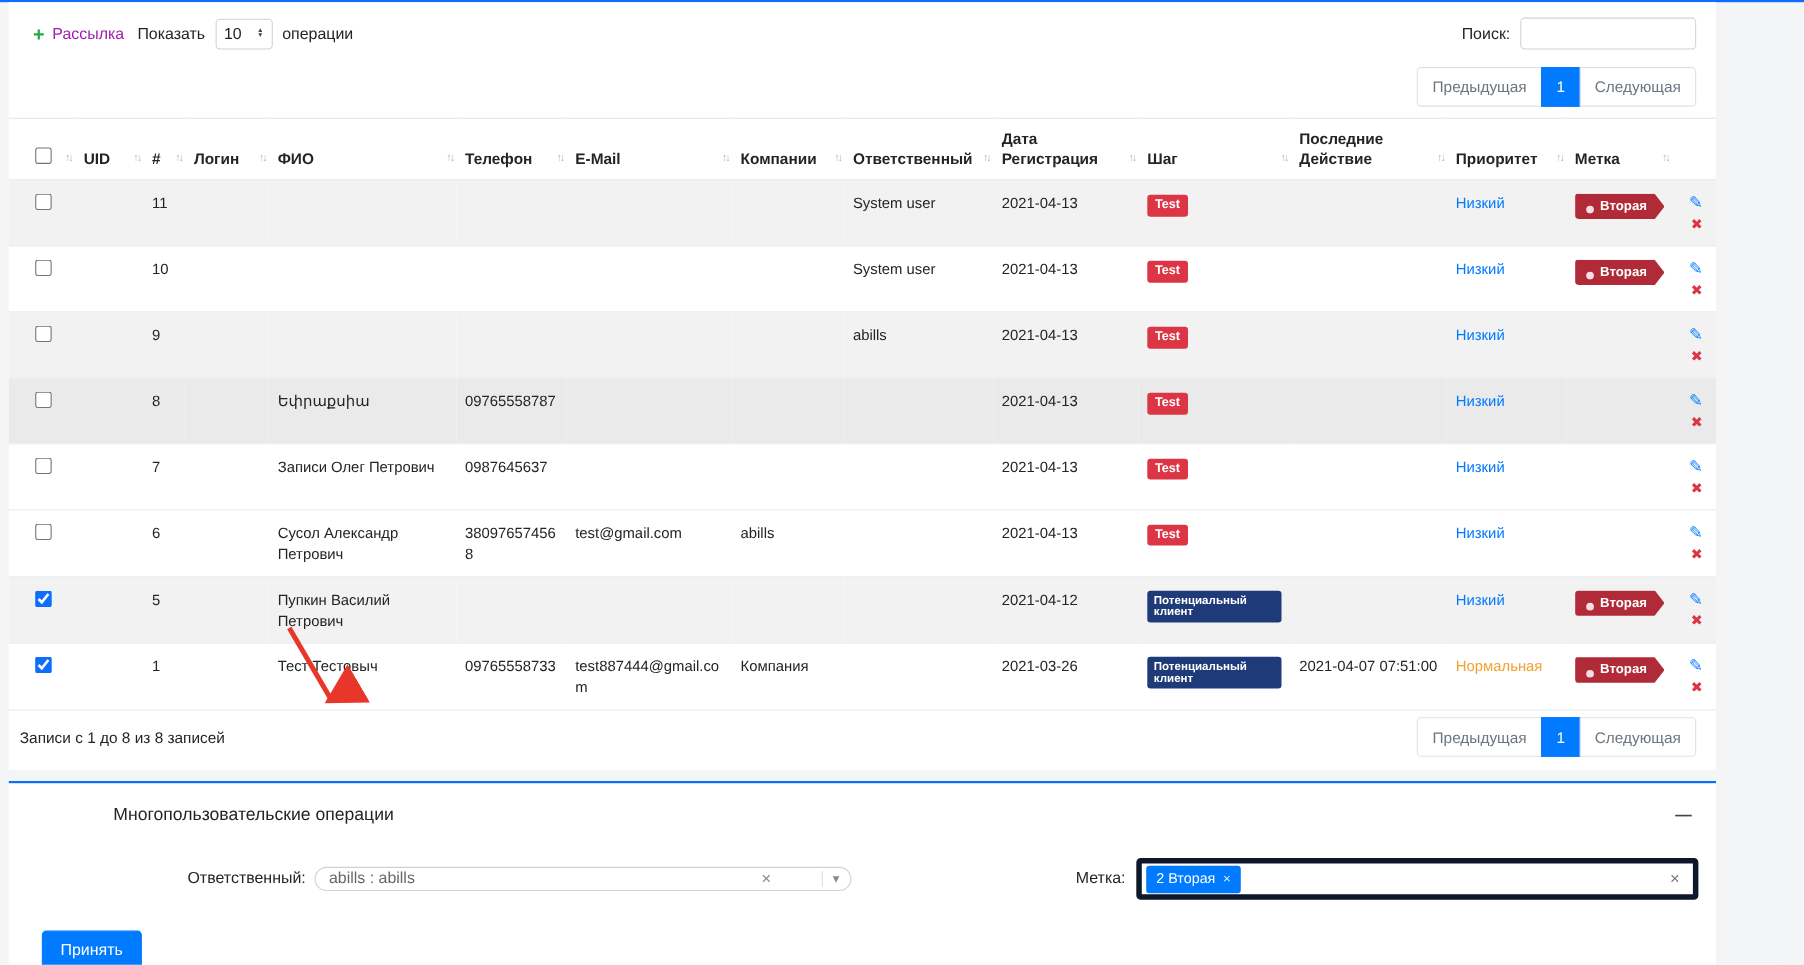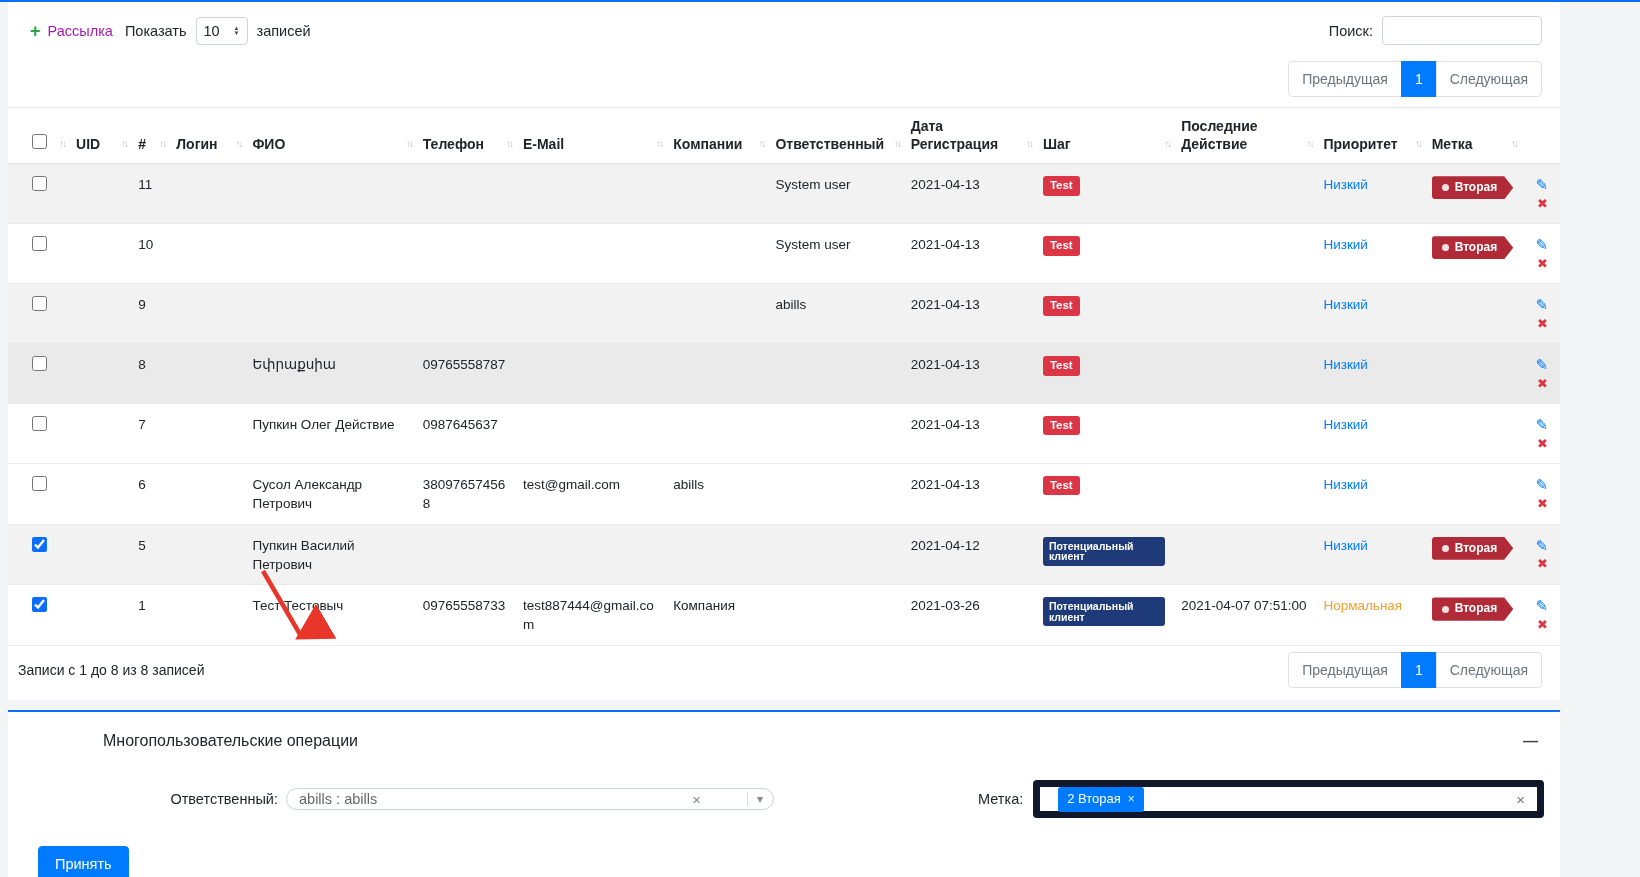--- a/index.html
+++ b/index.html
@@ -53,21 +53,21 @@
   .col-priority { width:108px; } .col-label { width:96px; } .col-actions { width:40px; }
   th.col-checkbox, td.cell-checkbox { padding-left:24px; }
   .row-cb { width:15px; height:15px; accent-color:#0d6efd; margin:0; cursor:pointer; }
 
   .badge { display:inline-block; color:#fff; font-weight:700; border-radius:3px; padding:4px 7px; font-size:11.5px; line-height:1; }
   .badge-red { background:#dc3545; }
   .badge-navy { background:#1e3a78; font-size:10.5px; padding:4px 6px; }
   .priority-low { color:#007bff; }
   .priority-normal { color:#f0a22e; }
 
-  .tag-arrow { display:inline-flex; align-items:center; gap:6px; background:#b02a37; color:#fff;
+  .tag-arrow { display:inline-flex; align-items:flex-end; gap:6px; background:#b02a37; color:#fff;
     font-size:12px; font-weight:600; padding:5px 16px 5px 10px; border-radius:3px 0 0 3px;
     clip-path:polygon(0 0, calc(100% - 9px) 0, 100% 50%, calc(100% - 9px) 100%, 0 100%); line-height:1.1; }
   .tag-dot { width:7px; height:7px; border-radius:50%; background:rgba(255,255,255,.85); flex:none; }
 
   td.cell-actions { text-align:right; padding-right:12px; }
   .action-edit { color:#007bff; font-size:15px; line-height:1.25; cursor:pointer; }
   .action-delete { color:#dc3545; font-size:13px; font-weight:700; line-height:1.4; cursor:pointer; }
 
   .table-footer { display:flex; justify-content:space-between; align-items:center; padding:6px 18px 12px 10px; font-size:14px; }
 
@@ -78,22 +78,22 @@
   .collapse-btn { color:#444; font-weight:700; cursor:pointer; font-size:15px; }
   .form-row { display:flex; align-items:center; margin-top:30px; font-size:14.5px; }
   .lbl { font-weight:400; }
   .lbl-resp { width:270px; text-align:right; }
   .select2 { width:488px; margin-left:8px; height:22px; background:#fff; border:1px solid #cbd3da;
     border-radius:12px; display:flex; align-items:center; padding:0 10px 0 12px; cursor:pointer;gap:37px; }
   .sel-text { flex:1; color:#666; }
   .sel-clear { color:#888; font-size:15px; margin-right:9px; cursor:pointer; }
   .sel-caret { color:#888; border-left:1px solid #ddd; padding-left:9px; font-size:12px; cursor:pointer; }
   .lbl-tag { margin-left:204px; }
-  .multiselect { flex:1; margin:0 16px 0 10px; height:38px; border:7px solid #0f172a; border-radius:4px;
-    background:#fff; display:flex; align-items:center; padding:0 12px 0 18px; cursor:text; }
+  .multiselect { flex:1; margin:0 16px 0 10px; height:38px; border:5px solid #0f172a; border-radius:4px;
+    background:#fff; display:flex; align-items:center; padding:0 12px 0 4px; cursor:text; }
   .tag-pill { background:#007bff; color:#fff; border-radius:3px; padding:5px 9px; font-size:13px;
     display:inline-flex; align-items:center; gap:7px; line-height:1.1; }
   .pill-x { font-size:12px; opacity:.9; cursor:pointer; }
   .ms-clear { margin-left:auto; color:#777; font-size:15px; cursor:pointer; }
   .btn-submit { margin:28px 0 0 30px; background:#007bff; border:1px solid #007bff; color:#fff;
     font-size:14.5px; padding:9px 16px; border-radius:4px; cursor:pointer; font-family:inherit; }
 
   .annotation-arrow { position:absolute; left:0; top:0; pointer-events:none; z-index:10; }
 </style>
 </head>
@@ -111,21 +111,21 @@
       </div>
       <div class="show-group">
         <span>Показать</span>
         <div class="size-select">
           <span>10</span>
           <span class="spinner">
               <i>▲</i>
               <i>▼</i>
             </span>
         </div>
-        <span>записей</span>
+        <span>операции</span>
       </div>
       <div class="search-group">
         <label>Поиск:</label>
         <input class="search-input" value="" style="">
       </div>
     </div>
 
     <div class="pagination-row">
       <div class="pager">
         <button class="page-btn">Предыдущая</button>
@@ -239,21 +239,21 @@
             <td class="cell-actions">
               <div class="action-edit">✎</div>
               <div class="action-delete">✖</div>
             </td>
           </tr>
           <tr>
             <td class="cell-checkbox"><input type="checkbox" class="row-cb" style=""></td>
             <td></td>
             <td>7</td>
             <td></td>
-            <td>Пупкин Олег Действие</td>
+            <td>Записи Олег Петрович</td>
             <td>0987645637</td>
             <td></td>
             <td></td>
             <td></td>
             <td>2021-04-13</td>
             <td><span class="badge badge-red">Test</span></td>
             <td></td>
             <td><span class="priority-low">Низкий</span></td>
             <td class="cell-label"></td>
             <td class="cell-actions">

